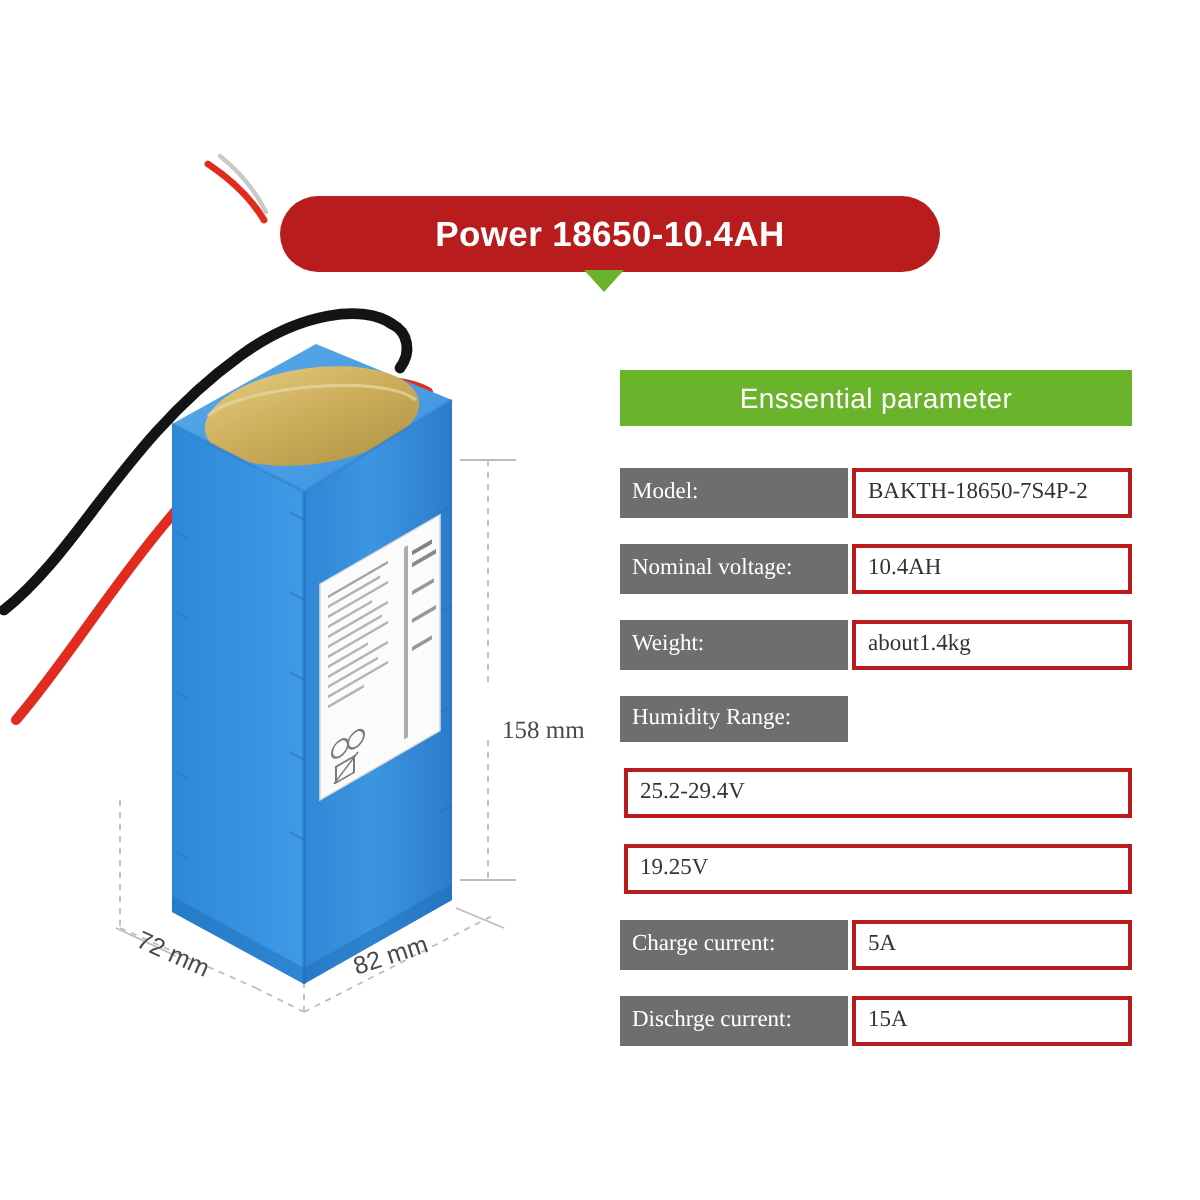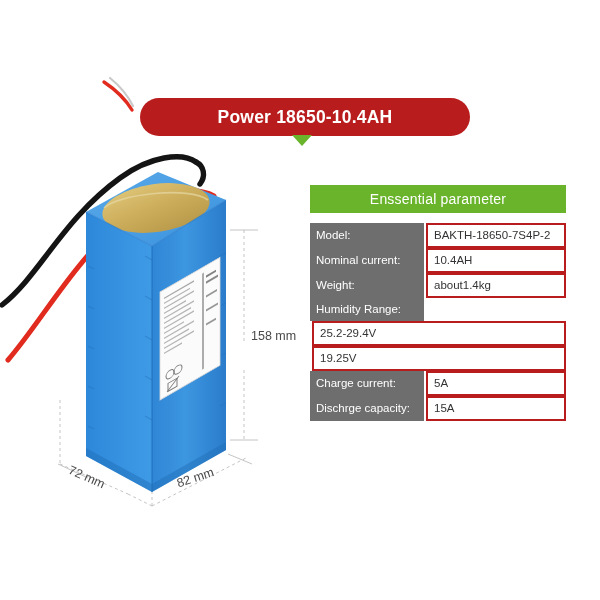--- a/index.html
+++ b/index.html
@@ -68,21 +68,22 @@
   
   .dim-label {
     position: absolute;
     font-size: 12.5px;
     color: #4a4a4a;
     white-space: nowrap;
     z-index: 5;
   }
   #dim-height {
     left: 251px;
-    top: 329px;
+    top: 358px;
+    font-family: Liberation Serif, serif;
   }
   #dim-width-left {
     left: 72px;
     top: 463px;
     transform: rotate(24deg);
     transform-origin: left top;
   }
   #dim-width-right {
     left: 175px;
     top: 477px;
@@ -97,31 +98,32 @@
     top: 185px;
     width: 256px;
     z-index: 3;
   }
   #spec-header {
     height: 28px;
     background: #69b42b;
     display: flex;
     align-items: center;
     justify-content: center;
-    margin-bottom: 10px;
+    margin-bottom: 21px;
   }
   #spec-header-text {
     color: #ffffff;
     font-size: 14px;
     letter-spacing: 0.2px;
   }
   .spec-row {
     display: flex;
     align-items: stretch;
-    margin-bottom: 0;
+    margin-bottom: 13px;
+    font-family: Liberation Serif, serif;
   }
   .spec-label {
     width: 114px;
     min-height: 23px;
     background: #6e6e6e;
     color: #ffffff;
     font-size: 11.5px;
     line-height: 13px;
     display: flex;
     align-items: center;
@@ -275,21 +277,21 @@
     <div id="spec-header">
       <span id="spec-header-text">Enssential parameter</span>
     </div>
 
     <div class="spec-row">
       <div class="spec-label">Model:</div>
       <div class="spec-value">BAKTH-18650-7S4P-2</div>
     </div>
 
     <div class="spec-row">
-      <div class="spec-label">Nominal current:</div>
+      <div class="spec-label">Nominal voltage:</div>
       <div class="spec-value">10.4AH</div>
     </div>
 
     <div class="spec-row">
       <div class="spec-label">Weight:</div>
       <div class="spec-value">about1.4kg</div>
     </div>
 
     <div class="spec-row">
       <div class="spec-label">Humidity Range:</div>
@@ -302,18 +304,18 @@
     <div class="spec-row">
       <div class="spec-value">19.25V</div>
     </div>
 
     <div class="spec-row">
       <div class="spec-label">Charge current:</div>
       <div class="spec-value">5A</div>
     </div>
 
     <div class="spec-row">
-      <div class="spec-label">Dischrge capacity:</div>
+      <div class="spec-label">Dischrge current:</div>
       <div class="spec-value">15A</div>
     </div>
   </div>
 
 </div>
 
 </body></html>

